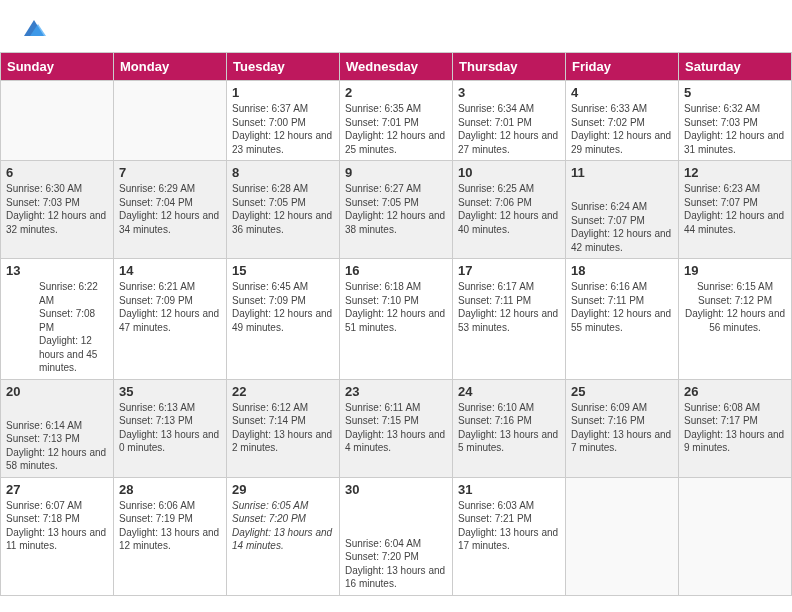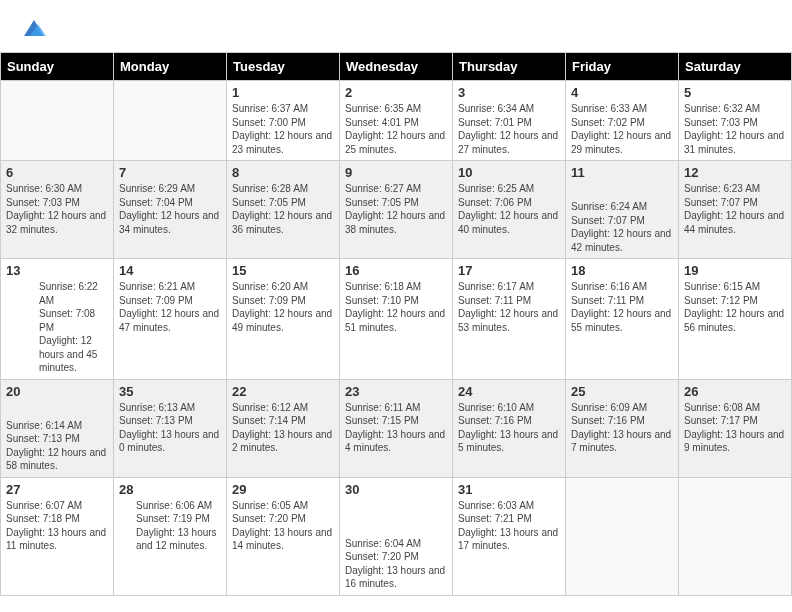--- a/index.html
+++ b/index.html
@@ -48,21 +48,21 @@
     .subtitle {
       font-size: 15px;
       color: #555;
     }
     .calendar {
       width: 100%;
       border-collapse: collapse;
       margin-top: 4px;
     }
     .calendar th {
-      background-color: #000000;
+      background-color: #be185d;
       color: #fff;
       font-size: 13px;
       font-weight: bold;
       padding: 6px 6px;
       border: 1px solid #ccc;
       text-align: left;
     }
     .calendar td {
       border: 1px solid #ccc;
       vertical-align: top;
@@ -129,21 +129,21 @@
         <td class="empty"></td>
         <td>
           <span class="day-num">1</span>
           <div class="cell-text" style="white-space: pre-line;">Sunrise: 6:37 AM
 Sunset: 7:00 PM
 Daylight: 12 hours and 23 minutes.</div>
         </td>
         <td>
           <span class="day-num">2</span>
           <div class="cell-text" style="white-space: pre-line;">Sunrise: 6:35 AM
-Sunset: 4:01 PM
+Sunset: 7:01 PM
 Daylight: 12 hours and 25 minutes.</div>
         </td>
         <td>
           <span class="day-num">3</span>
           <div class="cell-text" style="white-space: pre-line;">Sunrise: 6:34 AM
 Sunset: 7:01 PM
 Daylight: 12 hours and 27 minutes.</div>
         </td>
         <td>
           <span class="day-num">4</span>
@@ -210,21 +210,21 @@
 Daylight: 12 hours and 45 minutes.</div>
         </td>
         <td>
           <span class="day-num">14</span>
           <div class="cell-text" style="white-space: pre-line;">Sunrise: 6:21 AM
 Sunset: 7:09 PM
 Daylight: 12 hours and 47 minutes.</div>
         </td>
         <td>
           <span class="day-num">15</span>
-          <div class="cell-text" style="white-space: pre-line;">Sunrise: 6:20 AM
+          <div class="cell-text" style="white-space: pre-line;">Sunrise: 6:45 AM
 Sunset: 7:09 PM
 Daylight: 12 hours and 49 minutes.</div>
         </td>
         <td>
           <span class="day-num">16</span>
           <div class="cell-text" style="white-space: pre-line;">Sunrise: 6:18 AM
 Sunset: 7:10 PM
 Daylight: 12 hours and 51 minutes.</div>
         </td>
         <td>
@@ -234,21 +234,21 @@
 Daylight: 12 hours and 53 minutes.</div>
         </td>
         <td>
           <span class="day-num">18</span>
           <div class="cell-text" style="white-space: pre-line;">Sunrise: 6:16 AM
 Sunset: 7:11 PM
 Daylight: 12 hours and 55 minutes.</div>
         </td>
         <td>
           <span class="day-num">19</span>
-          <div class="cell-text" style="white-space: pre-line;">Sunrise: 6:15 AM
+          <div class="cell-text" style="white-space: pre-line; text-align: center;">Sunrise: 6:15 AM
 Sunset: 7:12 PM
 Daylight: 12 hours and 56 minutes.</div>
         </td>
       </tr>
       <tr class="row-shade">
         <td>
           <span class="day-num">20</span>
           <div class="cell-text" style="white-space: pre-line; margin-top: 20px;">Sunrise: 6:14 AM
 Sunset: 7:13 PM
 Daylight: 12 hours and 58 minutes.</div>
@@ -292,27 +292,27 @@
       </tr>
       <tr>
         <td>
           <span class="day-num">27</span>
           <div class="cell-text" style="white-space: pre-line;">Sunrise: 6:07 AM
 Sunset: 7:18 PM
 Daylight: 13 hours and 11 minutes.</div>
         </td>
         <td>
           <span class="day-num">28</span>
-          <div class="cell-text" style="white-space: pre-line; margin-left: 17px;">Sunrise: 6:06 AM
+          <div class="cell-text" style="white-space: pre-line;">Sunrise: 6:06 AM
 Sunset: 7:19 PM
 Daylight: 13 hours and 12 minutes.</div>
         </td>
         <td>
           <span class="day-num">29</span>
-          <div class="cell-text" style="white-space: pre-line;">Sunrise: 6:05 AM
+          <div class="cell-text" style="white-space: pre-line; font-style: italic;">Sunrise: 6:05 AM
 Sunset: 7:20 PM
 Daylight: 13 hours and 14 minutes.</div>
         </td>
         <td>
           <span class="day-num">30</span>
           <div class="cell-text" style="white-space: pre-line; margin-top: 40px;">Sunrise: 6:04 AM
 Sunset: 7:20 PM
 Daylight: 13 hours and 16 minutes.</div>
         </td>
         <td>

